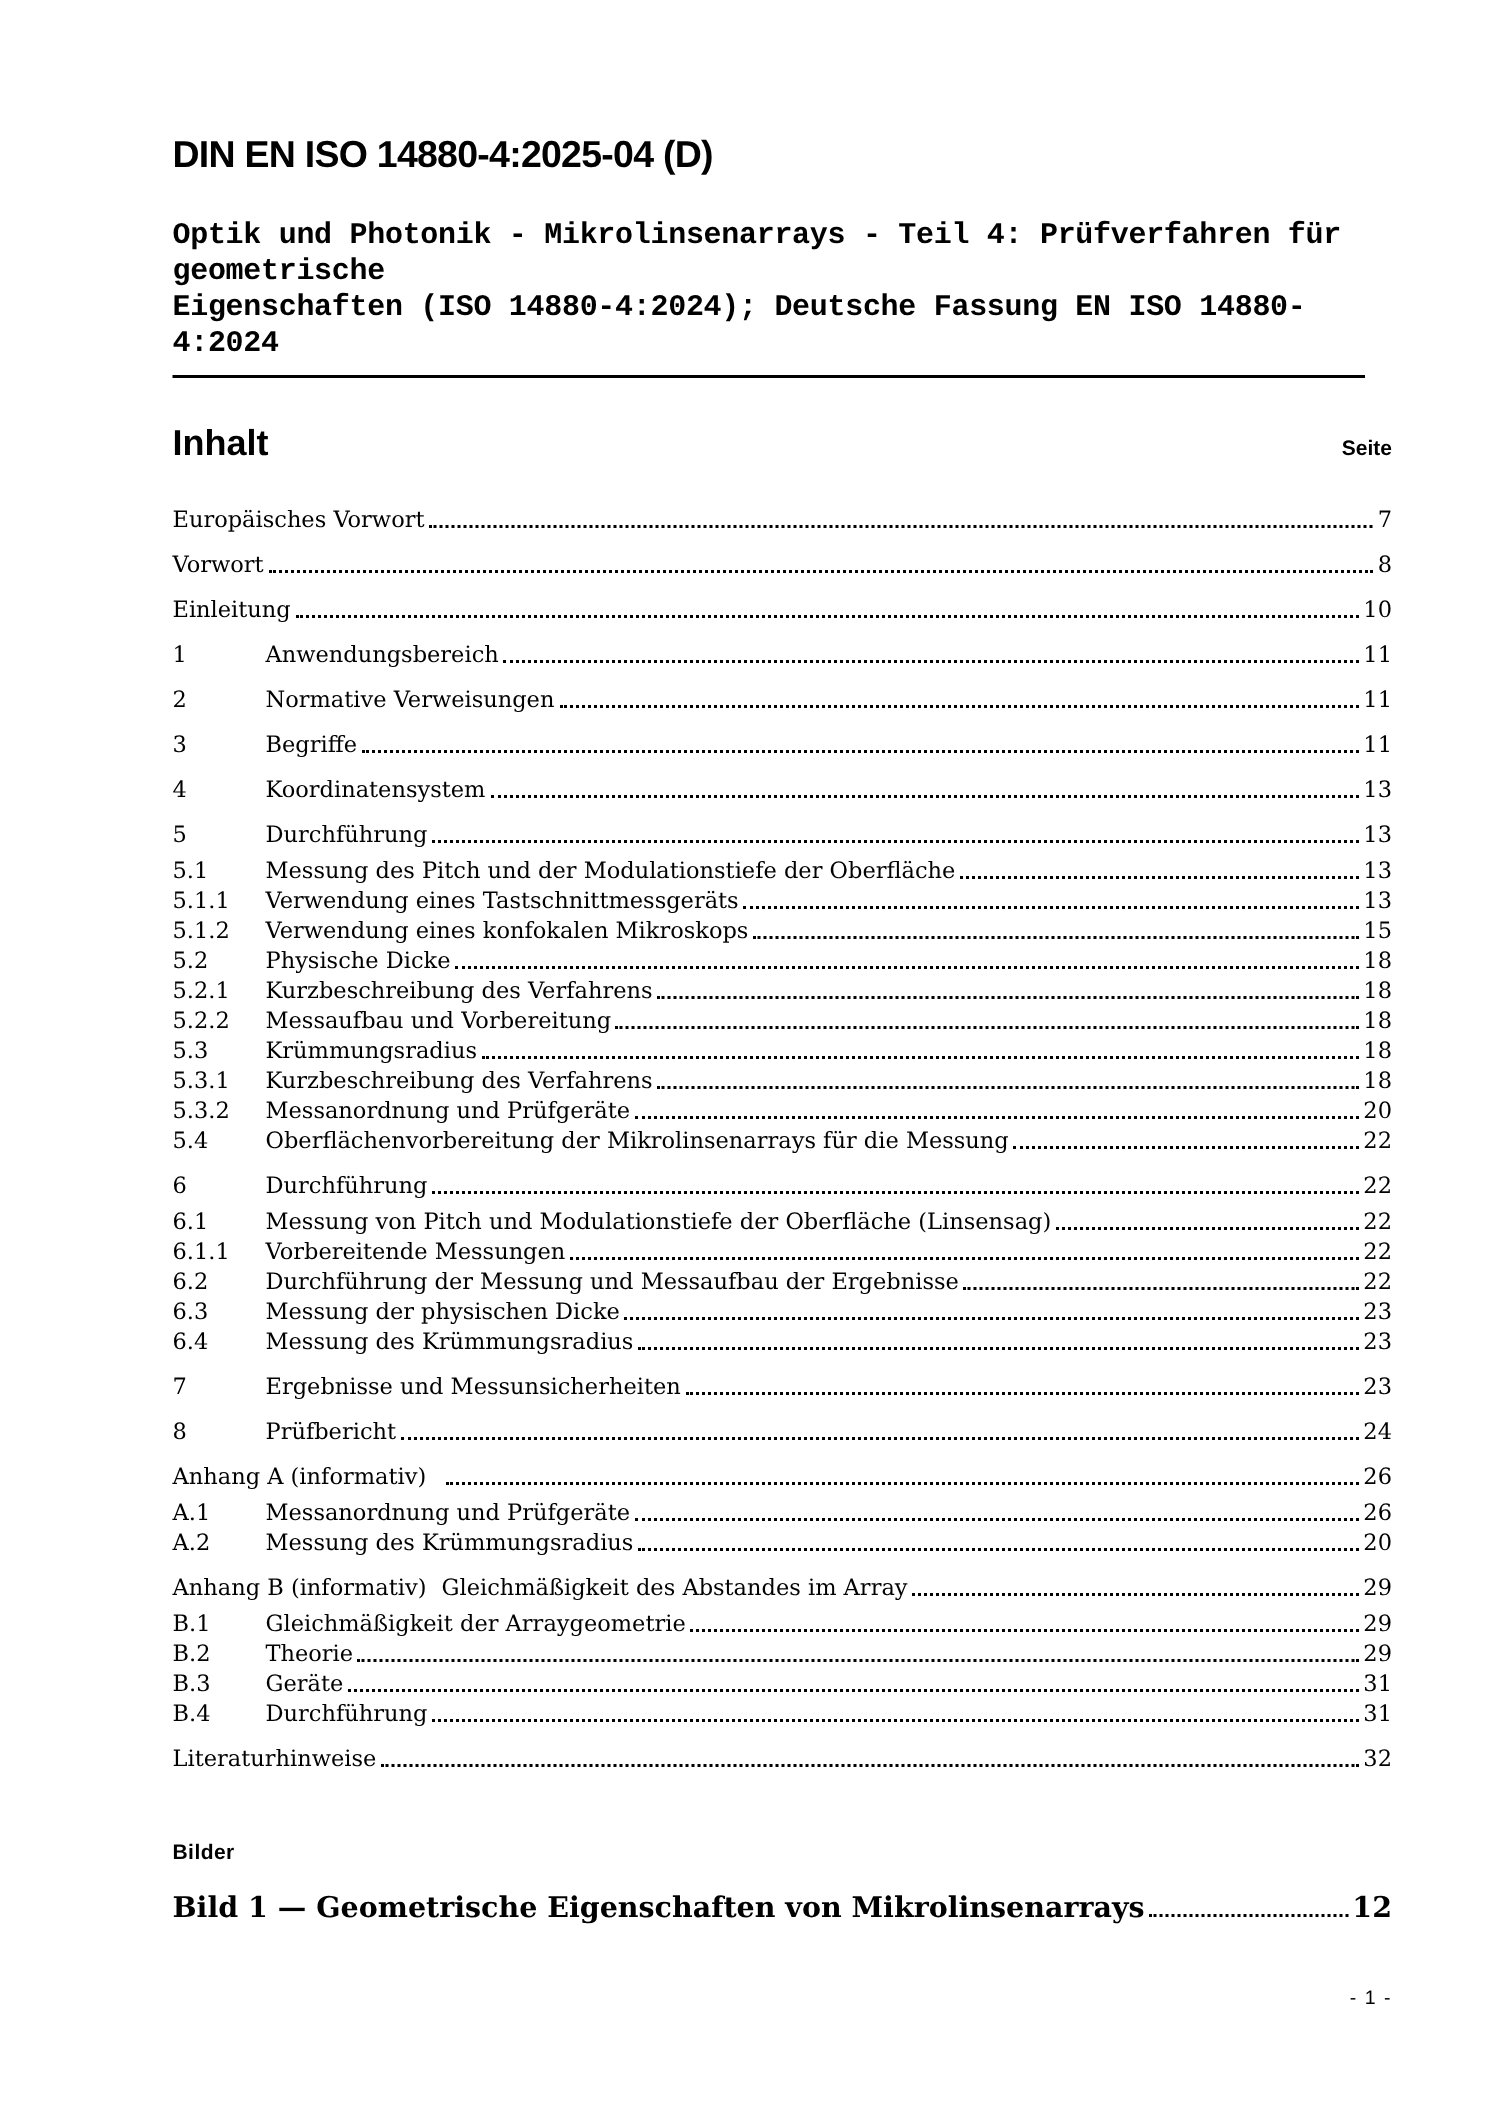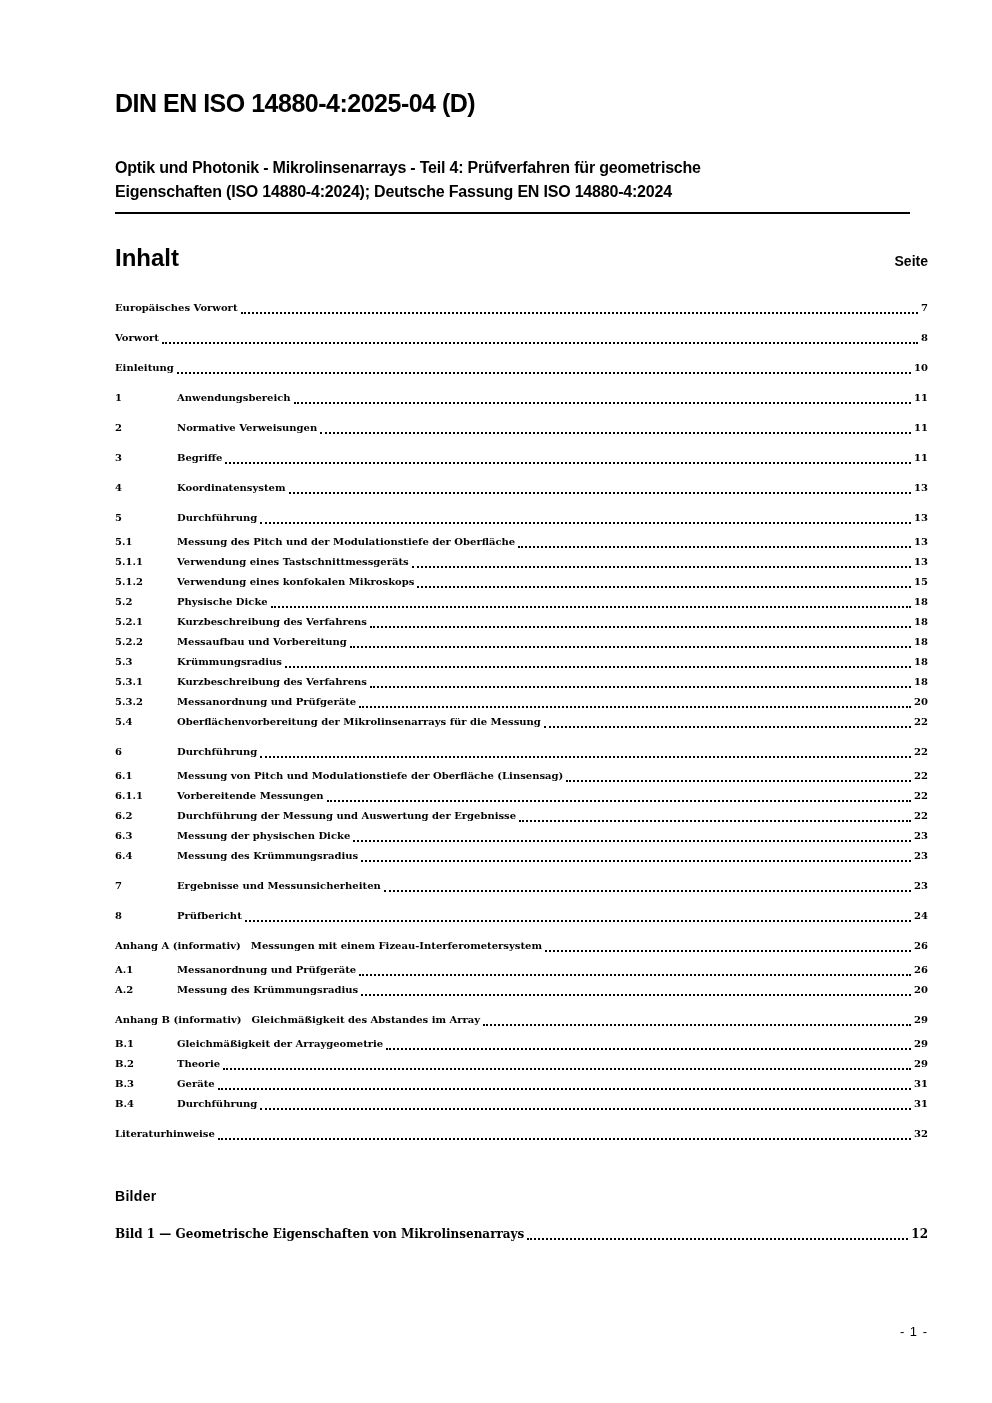--- a/index.html
+++ b/index.html
@@ -17,25 +17,26 @@
     height: 1403px;
   }
   .doc-code {
     margin: 88px 0 0 0;
     font-size: 25px;
     font-weight: bold;
     letter-spacing: -0.5px;
     line-height: 30px;
   }
   .doc-title {
-    margin: 38px 0 0 0;
-    font-size: 16px;
+    margin: 28px 0 0 0;
+    font-size: 20px;
     font-weight: bold;
     letter-spacing: -0.2px;
     line-height: 24px;
+    font-family: Liberation Mono, monospace;
   }
   .rule {
     border: none;
     border-top: 2px solid #000;
     margin: 8px 18px 0 0;
   }
   .contents-head {
     display: flex;
     justify-content: space-between;
     align-items: baseline;
@@ -46,22 +47,22 @@
     font-weight: bold;
     line-height: 28px;
   }
   .page-col-label {
     font-size: 14px;
     font-weight: bold;
   }
   .toc {
     margin-top: 26px;
     font-family: "DejaVu Serif", serif;
-    font-weight: bold;
-    font-size: 10px;
+    font-weight: normal;
+    font-size: 15px;
   }
   .toc-row {
     display: flex;
     align-items: baseline;
     line-height: 20px;
   }
   .toc-row.level-front,
   .toc-row.level-chapter,
   .toc-row.level-annex { margin-top: 10px; }
   .toc-row.level-chapter,
@@ -85,21 +86,21 @@
   .figures-heading {
     margin-top: 44px;
     font-size: 14px;
     font-weight: bold;
     letter-spacing: 0.3px;
   }
   .figures-list {
     margin-top: 20px;
     font-family: "DejaVu Serif", serif;
     font-weight: bold;
-    font-size: 12px;
+    font-size: 19px;
   }
   .figures-list .toc-row.level-front { margin-top: 0; }
   .page-footer {
     position: absolute;
     top: 1324px;
     right: 0;
     font-size: 13px;
     letter-spacing: 1px;
   }
 </style>
@@ -244,21 +245,21 @@
     <span class="toc-page">22</span>
   </div>
       <div class="toc-row level-sub">
     <span class="toc-num">6.1.1</span>
     <span class="toc-title">Vorbereitende Messungen</span>
     <span class="toc-leader"></span>
     <span class="toc-page">22</span>
   </div>
       <div class="toc-row level-sub">
     <span class="toc-num">6.2</span>
-    <span class="toc-title">Durchführung der Messung und Auswertung der Ergebnisse</span>
+    <span class="toc-title">Durchführung der Messung und Messaufbau der Ergebnisse</span>
     <span class="toc-leader"></span>
     <span class="toc-page">22</span>
   </div>
       <div class="toc-row level-sub">
     <span class="toc-num">6.3</span>
     <span class="toc-title">Messung der physischen Dicke</span>
     <span class="toc-leader"></span>
     <span class="toc-page">23</span>
   </div>
       <div class="toc-row level-sub">
@@ -274,21 +275,20 @@
     <span class="toc-page">23</span>
   </div>
       <div class="toc-row level-chapter">
     <span class="toc-num">8</span>
     <span class="toc-title">Prüfbericht</span>
     <span class="toc-leader"></span>
     <span class="toc-page">24</span>
   </div>
       <div class="toc-row level-annex">
     <span class="toc-num">Anhang A (informativ)</span>
-    <span class="toc-title">Messungen mit einem Fizeau-Interferometersystem</span>
     <span class="toc-leader"></span>
     <span class="toc-page">26</span>
   </div>
       <div class="toc-row level-sub">
     <span class="toc-num">A.1</span>
     <span class="toc-title">Messanordnung und Prüfgeräte</span>
     <span class="toc-leader"></span>
     <span class="toc-page">26</span>
   </div>
       <div class="toc-row level-sub">

